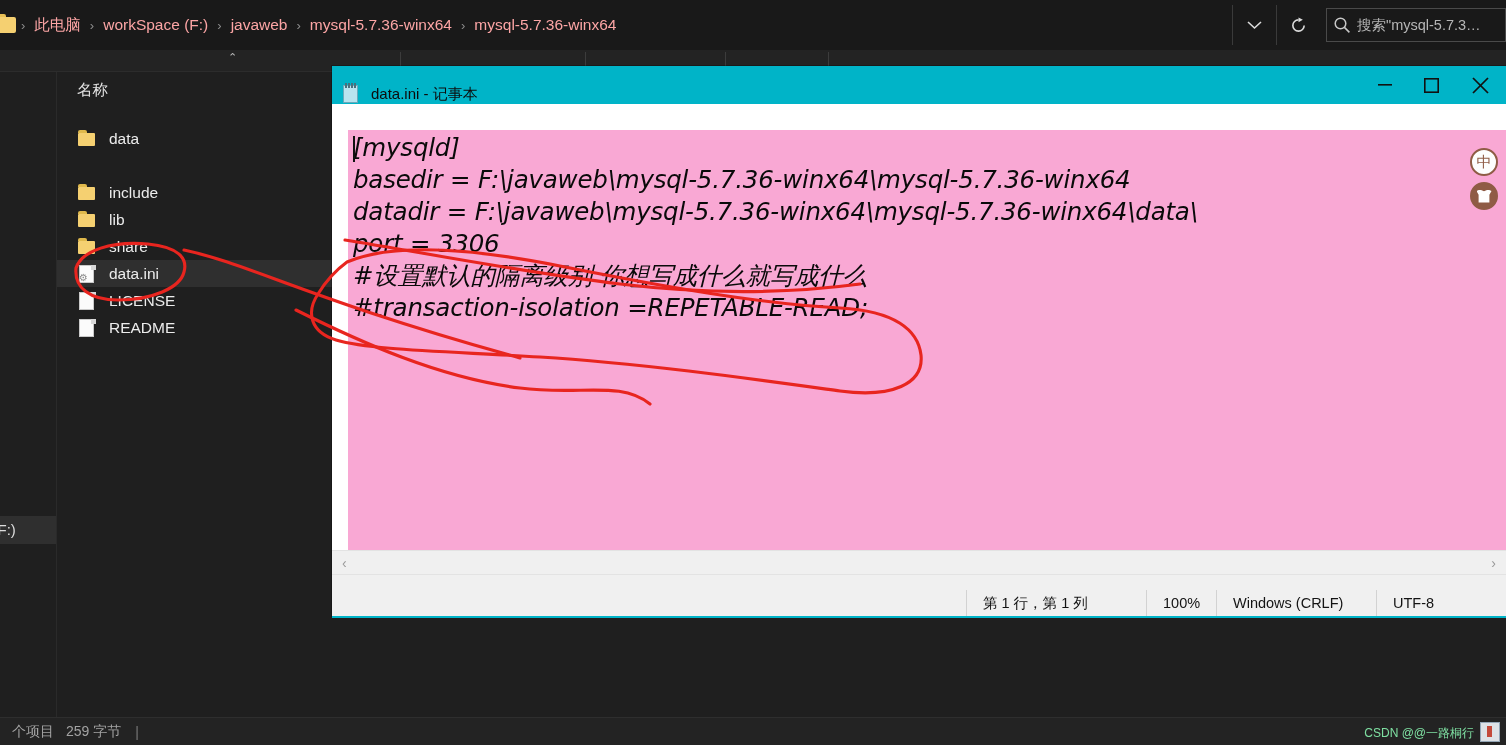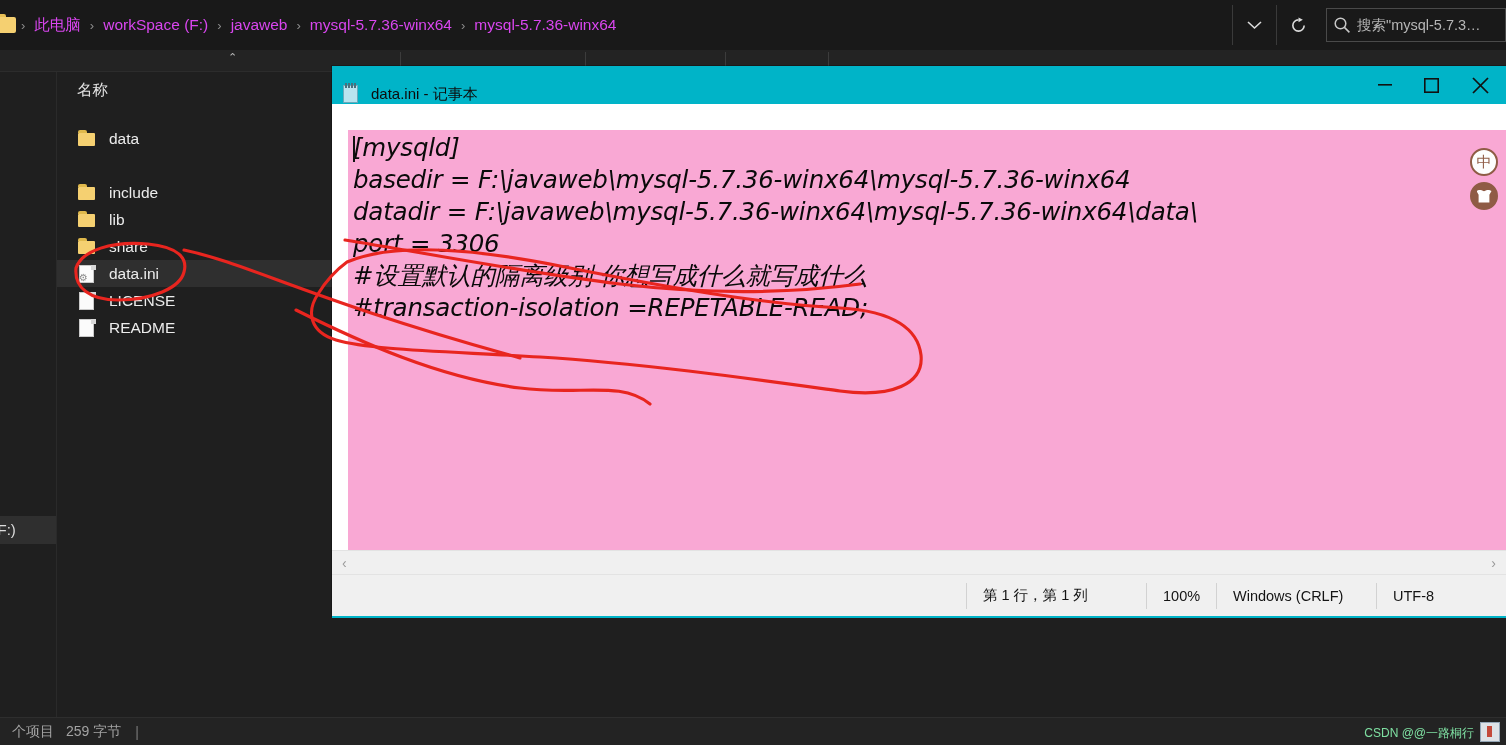--- a/index.html
+++ b/index.html
@@ -29,21 +29,21 @@
   .addr-folder-icon .fshape {
     position: absolute; left: 2px; top: 7px; width: 20px; height: 16px;
     background: #f5d071; border-radius: 1px 2px 2px 1px;
   }
   .addr-folder-icon .ftab {
     position: absolute; left: 2px; top: 4px; width: 10px; height: 4px;
     background: #e8bf55; border-radius: 2px 2px 0 0;
   }
   .crumbs { display: flex; align-items: center; height: 100%; }
   .crumb {
-    color: #d946ef; font-size: 15.5px; padding: 0 6px; white-space: nowrap;
+    color: #fca5a5; font-size: 15.5px; padding: 0 6px; white-space: nowrap;
     line-height: 50px;
   }
   .sep {
     color: #8c8c8c; font-size: 13px; padding: 0 3px; user-select: none;
   }
   .addr-right { margin-left: auto; display: flex; align-items: center; height: 100%; }
   .addr-btn {
     width: 44px; height: 40px; display: flex; align-items: center; justify-content: center;
     color: #d8d8d8; font-size: 15px;
   }
@@ -196,21 +196,21 @@
 
   .np-hscroll {
     position: absolute; left: 0; bottom: 42px; width: 1174px; height: 24px;
     background: #f0f0f0; border-top: 1px solid #e3e3e3;
     display: flex; align-items: center; justify-content: space-between;
   }
   .hs-arrow { color: #9a9a9a; font-size: 14px; padding: 0 10px; }
 
   .np-status {
     position: absolute; left: 0; bottom: 0; width: 1174px; height: 42px;
-    background: #f0f0f0; display: flex; align-items: center;
+    background: #f0f0f0; display: flex; align-items: flex-end;
     border-top: 1px solid #e3e3e3;
   }
   .np-status .spacer { flex: 1 1 auto; }
   .np-stat {
     height: 26px; display: flex; align-items: center; justify-content: flex-start;
     color: #141414; font-size: 14.5px; border-left: 1px solid #d2d2d2;
     padding-left: 16px;
   }
   .np-stat.s-pos { width: 180px; }
   .np-stat.s-zoom { width: 70px; }

